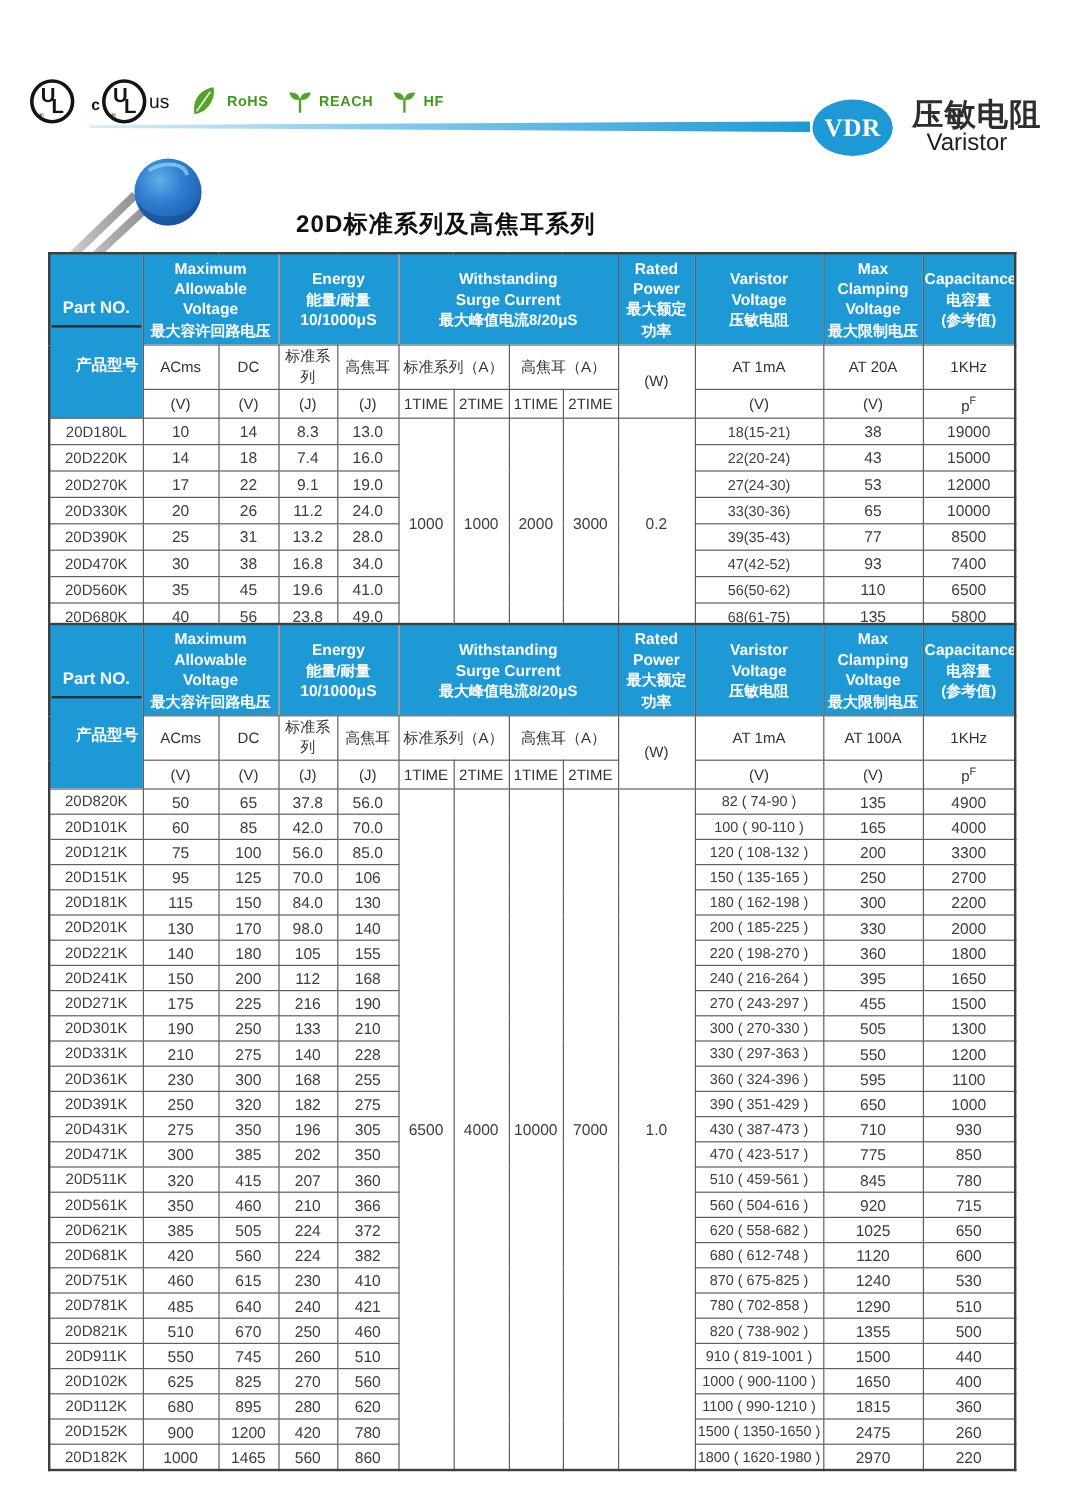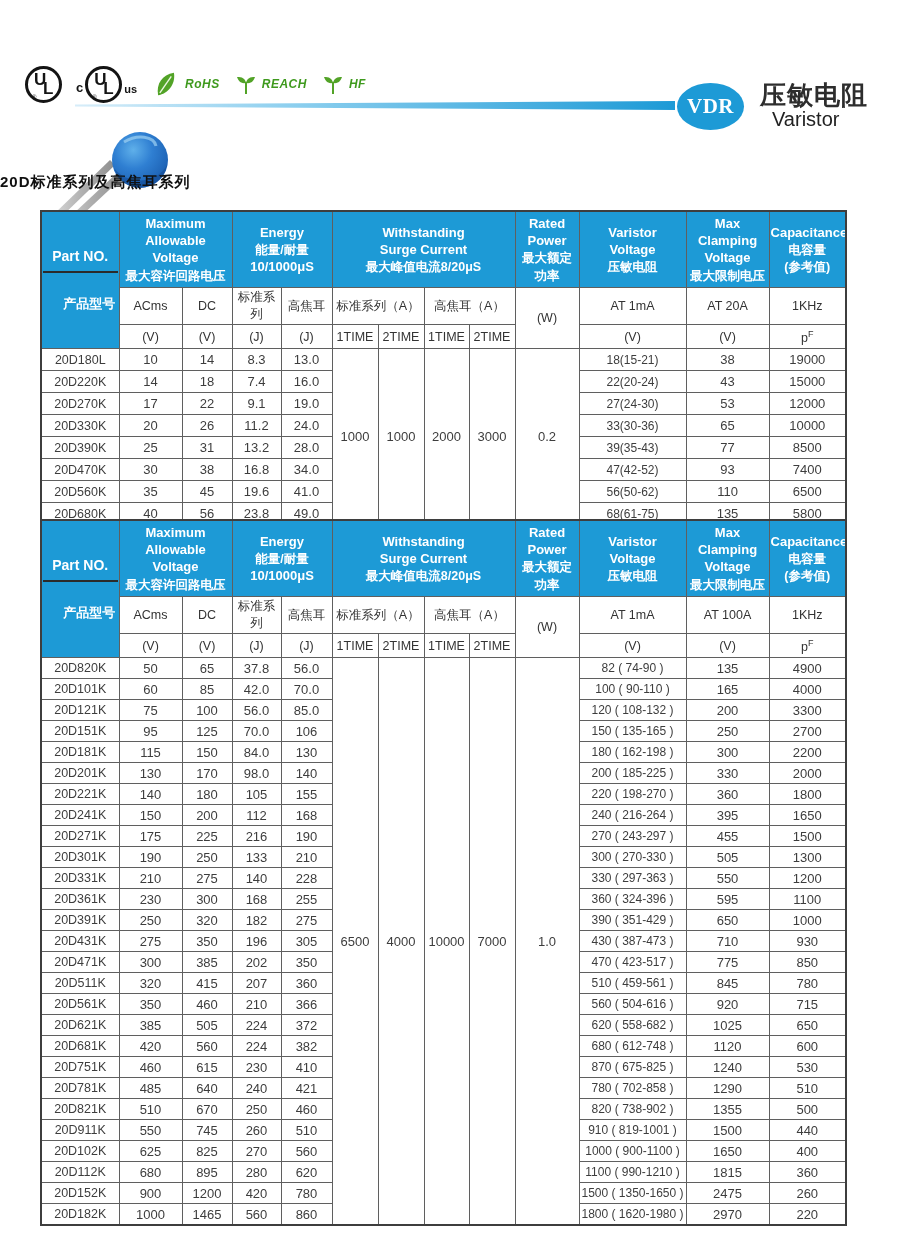--- a/index.html
+++ b/index.html
@@ -14,45 +14,45 @@
   .brand-row { position:absolute; left:25px; top:58px; height:52px; display:flex; align-items:center; gap:14px; }
   .ul-wrap { display:flex; align-items:flex-end; gap:2px; }
   .ul-circle {
     position:relative; width:37px; height:37px; border:3px solid #141414; border-radius:50%;
     background:#fff;
   }
   .ul-circle .u { position:absolute; left:6px; top:1px; font-weight:bold; font-size:17px; color:#141414; }
   .ul-circle .l { position:absolute; left:15px; top:10px; font-weight:bold; font-size:17px; color:#141414; }
   .ul-circle .reg { position:absolute; left:4px; bottom:0px; font-size:6px; color:#141414; }
   .cul-pre { font-size:13px; font-weight:bold; color:#141414; padding-bottom:8px; }
-  .cul-suf { font-size:11px; font-weight:bold; color:#141414; padding-bottom:8px; }
+  .cul-suf { font-size:16px; font-weight:normal; color:#141414; padding-bottom:8px; }
   .eco { display:flex; align-items:center; gap:4px; }
   .eco svg { display:block; }
-  .eco .eco-label { font-size:12px; font-weight:bold; color:#3f9a1e; letter-spacing:0.5px;font-style:italic; }
+  .eco .eco-label { font-size:12px; font-weight:bold; color:#3f9a1e; letter-spacing:0.5px; }
 
   
   .divider {
     position:absolute; left:75px; top:101px; width:600px; height:9px;
     background:linear-gradient(to right,#d7edf9 0%, #8fd0ef 35%, #1d9ad6 100%);
     clip-path:polygon(0 38%, 100% 0, 100% 100%, 0 62%);
   }
   .vdr-badge {
     position:absolute; left:677px; top:83px; width:67px; height:47px; border-radius:50%;
     background:#1d9ad6; color:#ffffff; display:flex; align-items:center; justify-content:center;
     font-family:"Liberation Serif","DejaVu Serif",serif; font-size:21px; font-weight:bold; letter-spacing:0.5px;
   }
   .product-cn { position:absolute; left:760px; top:78px; width:135px; font-size:26px; font-weight:600; color:#2d2d2d; letter-spacing:1px; }
   .product-en { position:absolute; left:772px; top:108px; font-size:20px; color:#222222; }
 
   
   .photo { position:absolute; left:52px; top:120px; width:135px; height:115px; }
 
   
-  .section-title { position:absolute; left:0; top:173px; width:743px; 
-    font-size:15px; font-weight:bold; color:#101010; letter-spacing:1px; }
+  .section-title { position:absolute; left:0; top:173px; width:743px; text-align:center;
+    font-size:20px; font-weight:bold; color:#101010; letter-spacing:1px; }
 
   
   table.spec { position:absolute; left:40px; width:805px; border-collapse:collapse; table-layout:fixed; background:#fff; }
   #table1 { top:210px; }
   #table2 { top:519px; }
   table.spec { border:2px solid #3e3e3e; }
   table.spec th, table.spec td { border:1px solid #5f5f5f; text-align:center; vertical-align:middle; overflow:hidden; }
 
   thead .blue th { background:#1d9ad6; color:#ffffff; font-weight:bold; font-size:13px; line-height:1.32; padding:3px 1px; }
   thead tr.blue { height:68px; }

